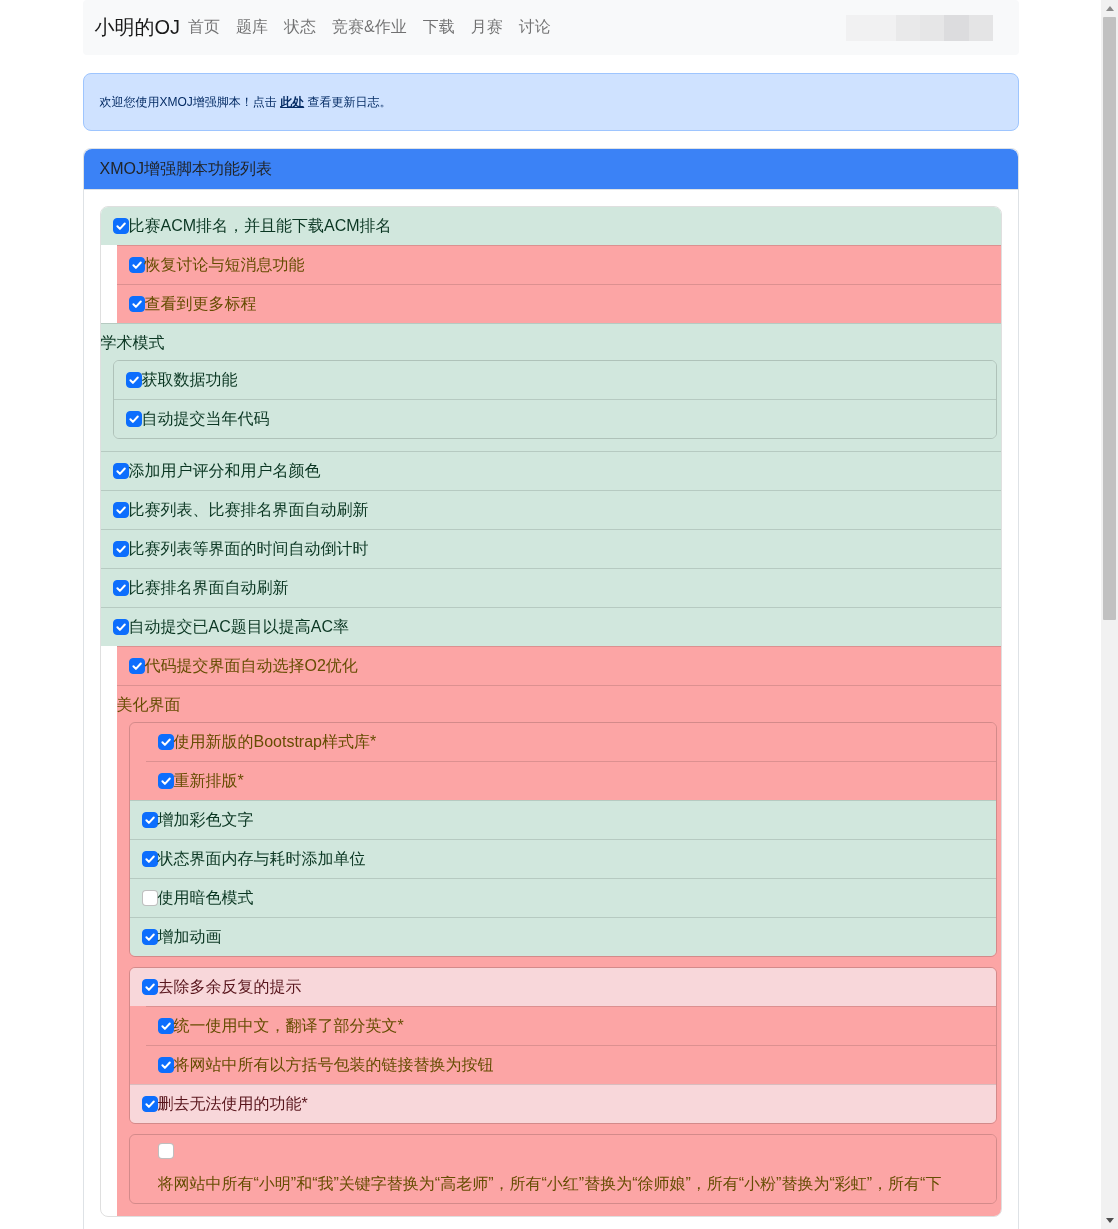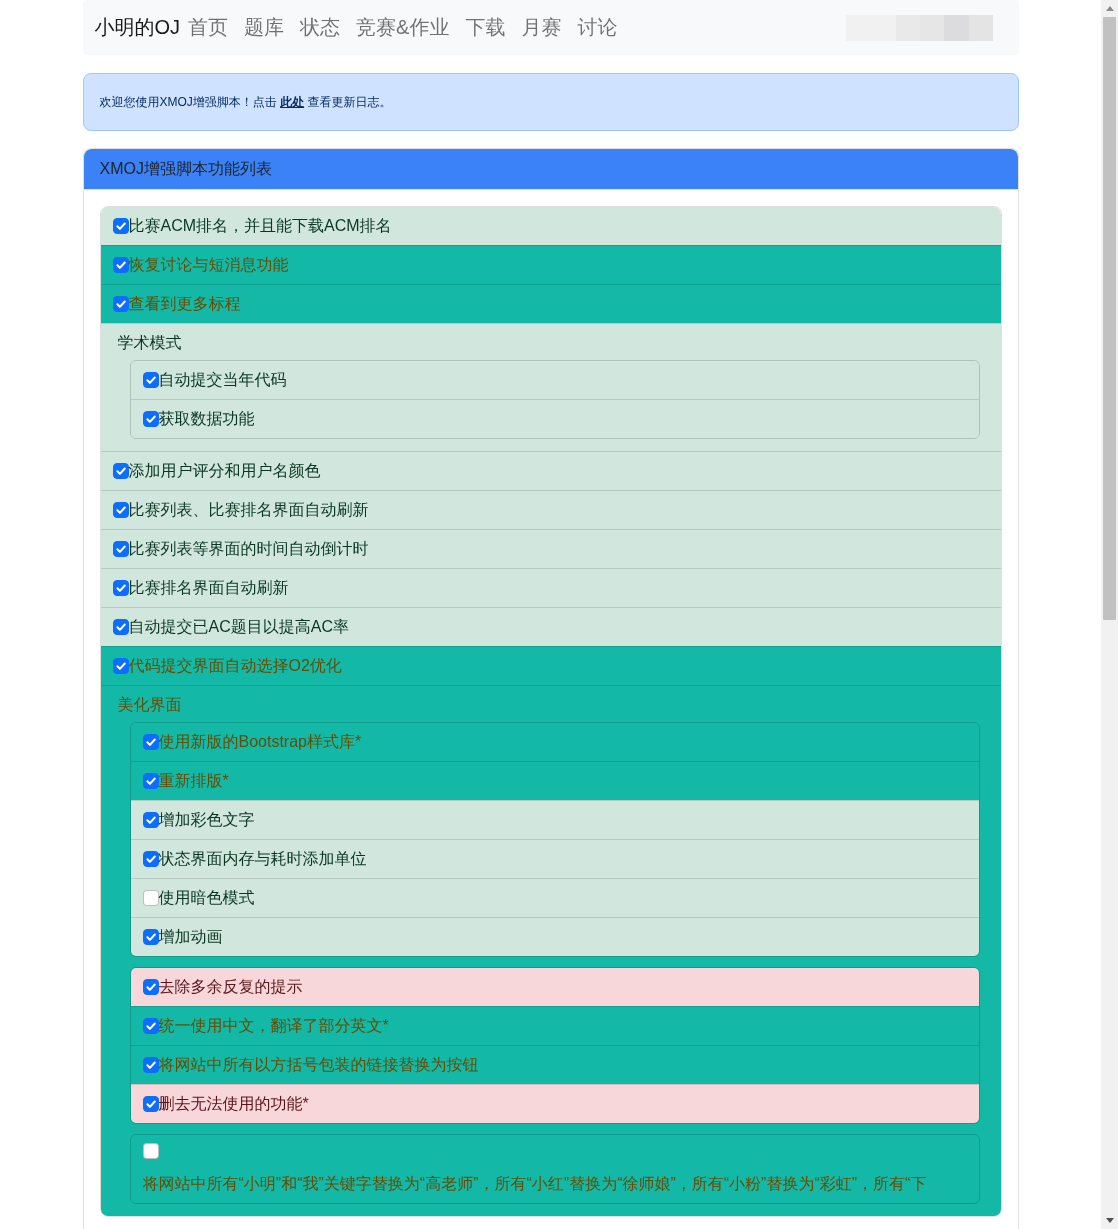--- a/index.html
+++ b/index.html
@@ -12,21 +12,21 @@
   .viewport{width:1101px;}
   .container{width:936px;margin:0 auto;}
 
   
   .navbar{
     height:55px;background:#f8f9fa;border-radius:4px;
     display:flex;align-items:center;padding:0 12px;box-sizing:border-box;
   }
   .brand{font-size:20px;color:rgba(0,0,0,.9);text-decoration:none;margin-right:0;white-space:nowrap;}
   .nav-links{display:flex;align-items:center;}
-  .nav-link{font-size:20px;color:rgba(0,0,0,.55);text-decoration:none;padding:8px;white-space:nowrap;}
+  .nav-link{font-size:16px;color:rgba(0,0,0,.55);text-decoration:none;padding:8px;white-space:nowrap;}
   .redacted{margin-left:auto;display:flex;height:26px;margin-right:14px;}
   .redacted span{display:block;height:100%;}
 
   
   .alert{
     margin:18px 0 17px;background:#cfe2ff;border:1px solid #9ec5fe;color:#052c65;
     border-radius:8px;padding:16px;font-size:12px;line-height:24px;box-sizing:border-box;
   }
   .alert a{color:inherit;font-weight:700;text-decoration:underline;cursor:pointer;}
 
@@ -38,33 +38,33 @@
   }
   .card-body{padding:16px;}
 
   
   ul.feature-list{
     list-style:none;margin:0;padding:0;
     border:1px solid rgba(0,0,0,.125);border-radius:8px;overflow:hidden;
   }
   ul.feature-list > li + li{border-top:1px solid rgba(0,0,0,.125);}
   li.item{display:flex;align-items:center;padding:8px 12px;font-size:16px;line-height:22px;}
-  li.section{display:block;padding:8px 17px 12px;font-size:16px;line-height:22px;}
+  li.section{display:block;padding:8px 0 12px;font-size:16px;line-height:22px;}
   .section-label{margin-bottom:6px;}
   ul.nested{
     list-style:none;margin:0 4px 0 12px;padding:0;
     border:1px solid rgba(0,0,0,.16);border-radius:6px;overflow:hidden;
   }
   ul.nested + ul.nested{margin-top:10px;}
   ul.nested > li + li{border-top:1px solid rgba(0,0,0,.125);}
   li.stacked{display:block;}
   .block-label{margin-top:8px;white-space:nowrap;overflow:hidden;}
 
   .green{background:#d1e7dd;color:#0a3622;}
-  .yellow{background:#14b8a6;color:#664d03;}
+  .yellow{background:#fca5a5;color:#664d03;margin-left:16px;}
   .pink{background:#f8d7da;color:#58151c;}
 
   
   .cb{
     width:16px;height:16px;flex:0 0 16px;box-sizing:border-box;border-radius:4px;
     background:#fff;border:1px solid rgba(0,0,0,.25);
     display:inline-flex;align-items:center;justify-content:center;cursor:pointer;
   }
   .cb.checked{background:#0d6efd;border-color:#0d6efd;}
   .cb svg{display:block;}
@@ -138,29 +138,29 @@
             </li>
             <li class="section green">
               <div class="section-label">学术模式</div>
               <ul class="nested">
                 <li class="item green">
                   <span class="cb checked">
                     <svg width="12" height="12" viewBox="0 0 12 12">
                       <path d="M2.4 6.3l2.5 2.6 4.9-5.4" fill="none" stroke="#fff" stroke-width="2" stroke-linecap="round" stroke-linejoin="round"></path>
                     </svg>
                   </span>
+                  <span class="item-label">获取数据功能</span>
+                </li>
+                <li class="item green">
+                  <span class="cb checked">
+                    <svg width="12" height="12" viewBox="0 0 12 12">
+                      <path d="M2.4 6.3l2.5 2.6 4.9-5.4" fill="none" stroke="#fff" stroke-width="2" stroke-linecap="round" stroke-linejoin="round"></path>
+                    </svg>
+                  </span>
                   <span class="item-label">自动提交当年代码</span>
-                </li>
-                <li class="item green">
-                  <span class="cb checked">
-                    <svg width="12" height="12" viewBox="0 0 12 12">
-                      <path d="M2.4 6.3l2.5 2.6 4.9-5.4" fill="none" stroke="#fff" stroke-width="2" stroke-linecap="round" stroke-linejoin="round"></path>
-                    </svg>
-                  </span>
-                  <span class="item-label">获取数据功能</span>
                 </li>
               </ul>
             </li>
             <li class="item green">
               <span class="cb checked">
                 <svg width="12" height="12" viewBox="0 0 12 12">
                   <path d="M2.4 6.3l2.5 2.6 4.9-5.4" fill="none" stroke="#fff" stroke-width="2" stroke-linecap="round" stroke-linejoin="round"></path>
                 </svg>
               </span>
               <span class="item-label">添加用户评分和用户名颜色</span>

